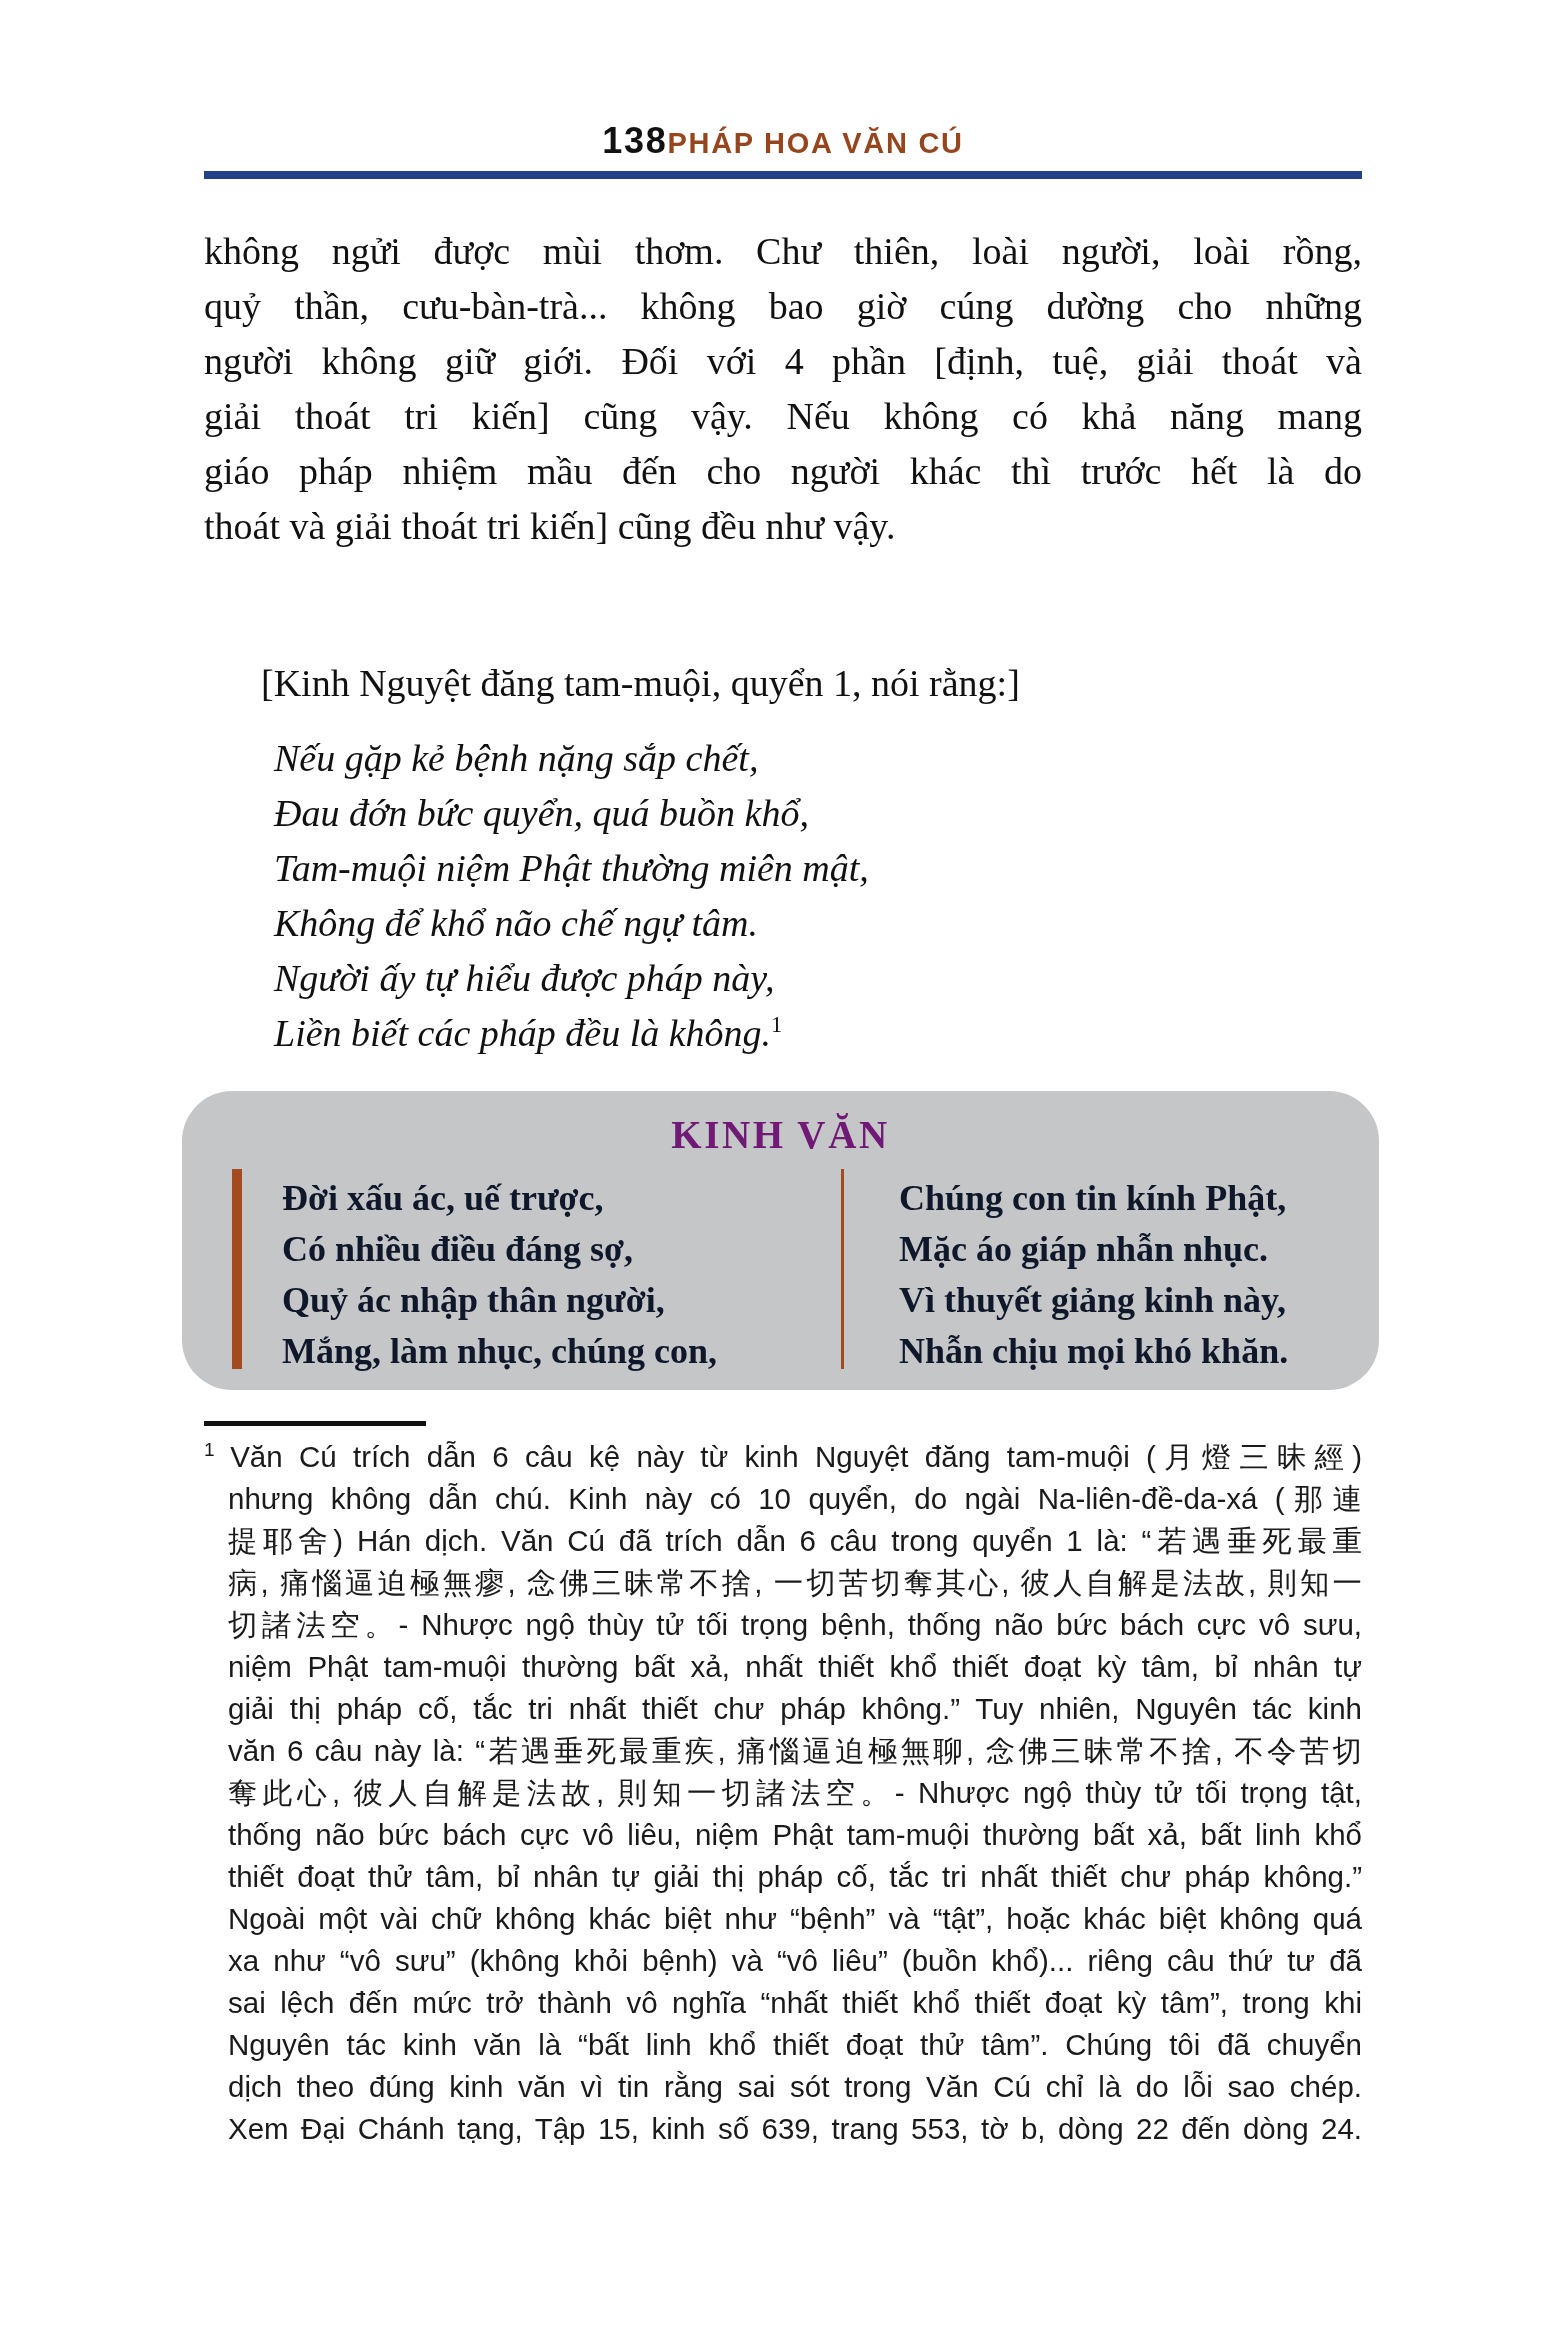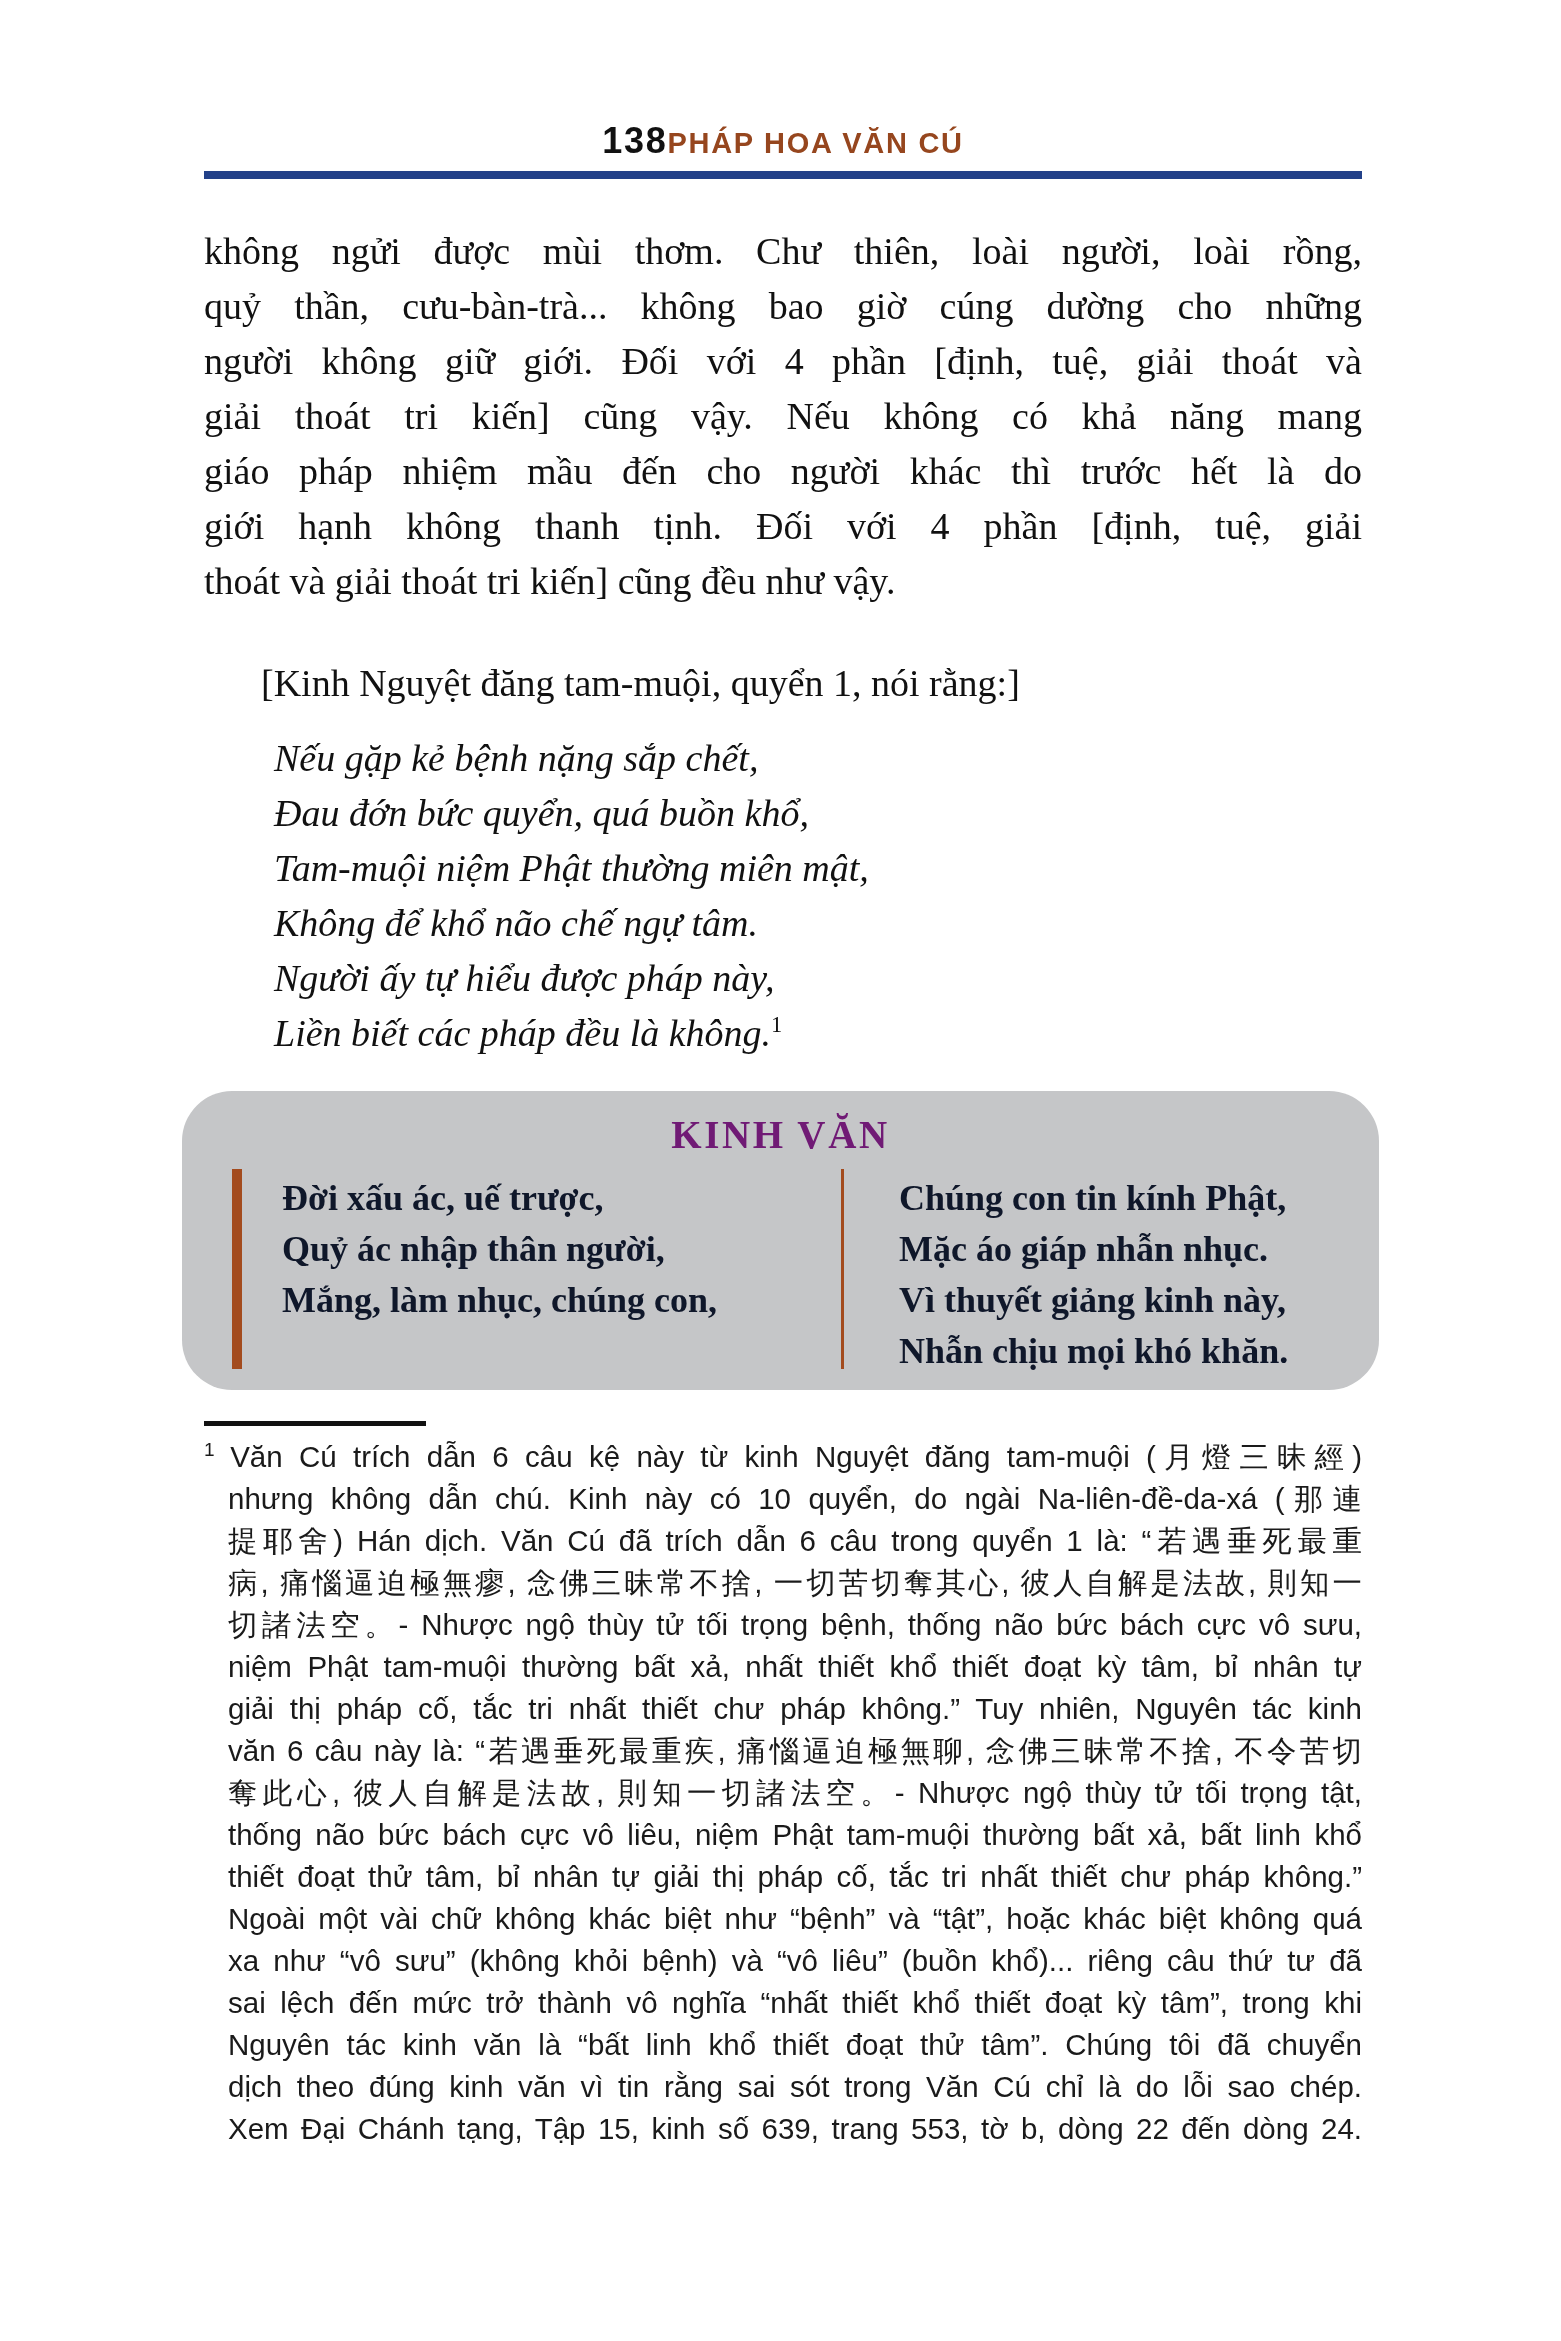--- a/index.html
+++ b/index.html
@@ -95,41 +95,41 @@
     <span class="running-title">PHÁP HOA VĂN CÚ</span>
   </div>
   <div class="header-rule"></div>
 
   <div class="body-block">
     <div class="body-line">không ngửi được mùi thơm. Chư thiên, loài người, loài rồng,</div>
     <div class="body-line">quỷ thần, cưu-bàn-trà... không bao giờ cúng dường cho những</div>
     <div class="body-line">người không giữ giới. Đối với 4 phần [định, tuệ, giải thoát và</div>
     <div class="body-line">giải thoát tri kiến] cũng vậy. Nếu không có khả năng mang</div>
     <div class="body-line">giáo pháp nhiệm mầu đến cho người khác thì trước hết là do</div>
-    <div class="body-line">giới hạnh không thanh tịnh. Đối với 4 phần [định, tuệ, giải</div>
     <div class="body-line last">thoát và giải thoát tri kiến] cũng đều như vậy.</div>
   </div>
 
   <div class="attribution">[Kinh Nguyệt đăng tam-muội, quyển 1, nói rằng:]</div>
 
   <div class="verse-block">
     <div class="verse-line">Nếu gặp kẻ bệnh nặng sắp chết,</div>
     <div class="verse-line">Đau đớn bức quyển, quá buồn khổ,</div>
     <div class="verse-line">Tam-muội niệm Phật thường miên mật,</div>
     <div class="verse-line">Không để khổ não chế ngự tâm.</div>
     <div class="verse-line">Người ấy tự hiểu được pháp này,</div>
     <div class="verse-line"><span>Liền biết các pháp đều là không.</span><sup class="verse-ref">1</sup></div>
   </div>
 
   <div class="kinh-van-box">
     <div class="kinh-van-title">KINH VĂN</div>
     <div class="accent-bar-left"></div>
     <div class="accent-bar-mid"></div>
     <div class="kv-col left">
       <div class="kv-line">Đời xấu ác, uế trược,</div>
+      <div class="kv-line">Có nhiều điều đáng sợ,</div>
       <div class="kv-line">Quỷ ác nhập thân người,</div>
       <div class="kv-line">Mắng, làm nhục, chúng con,</div>
     </div>
     <div class="kv-col right">
       <div class="kv-line">Chúng con tin kính Phật,</div>
       <div class="kv-line">Mặc áo giáp nhẫn nhục.</div>
       <div class="kv-line">Vì thuyết giảng kinh này,</div>
       <div class="kv-line">Nhẫn chịu mọi khó khăn.</div>
     </div>
   </div>

